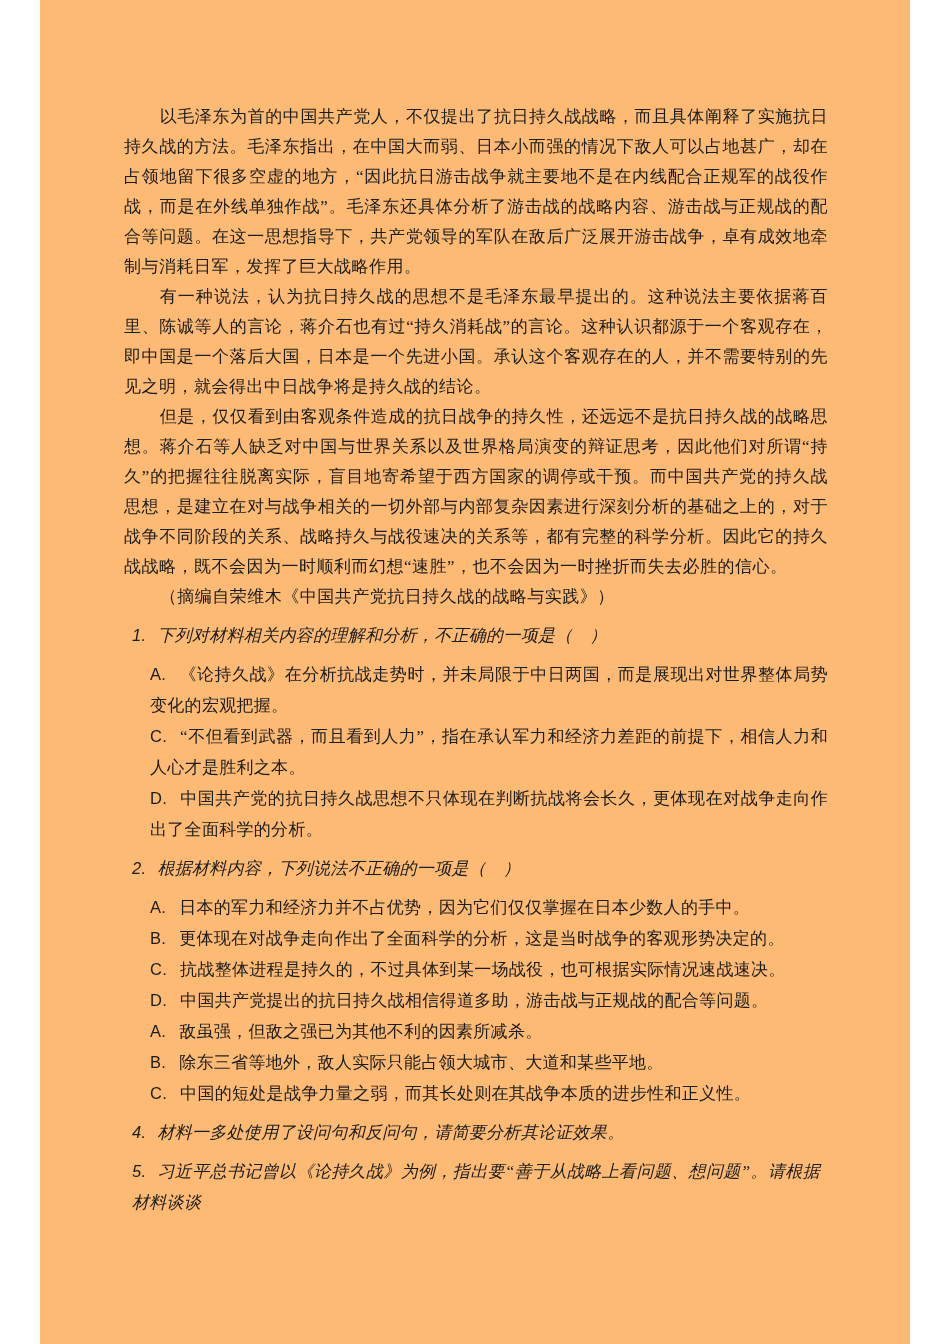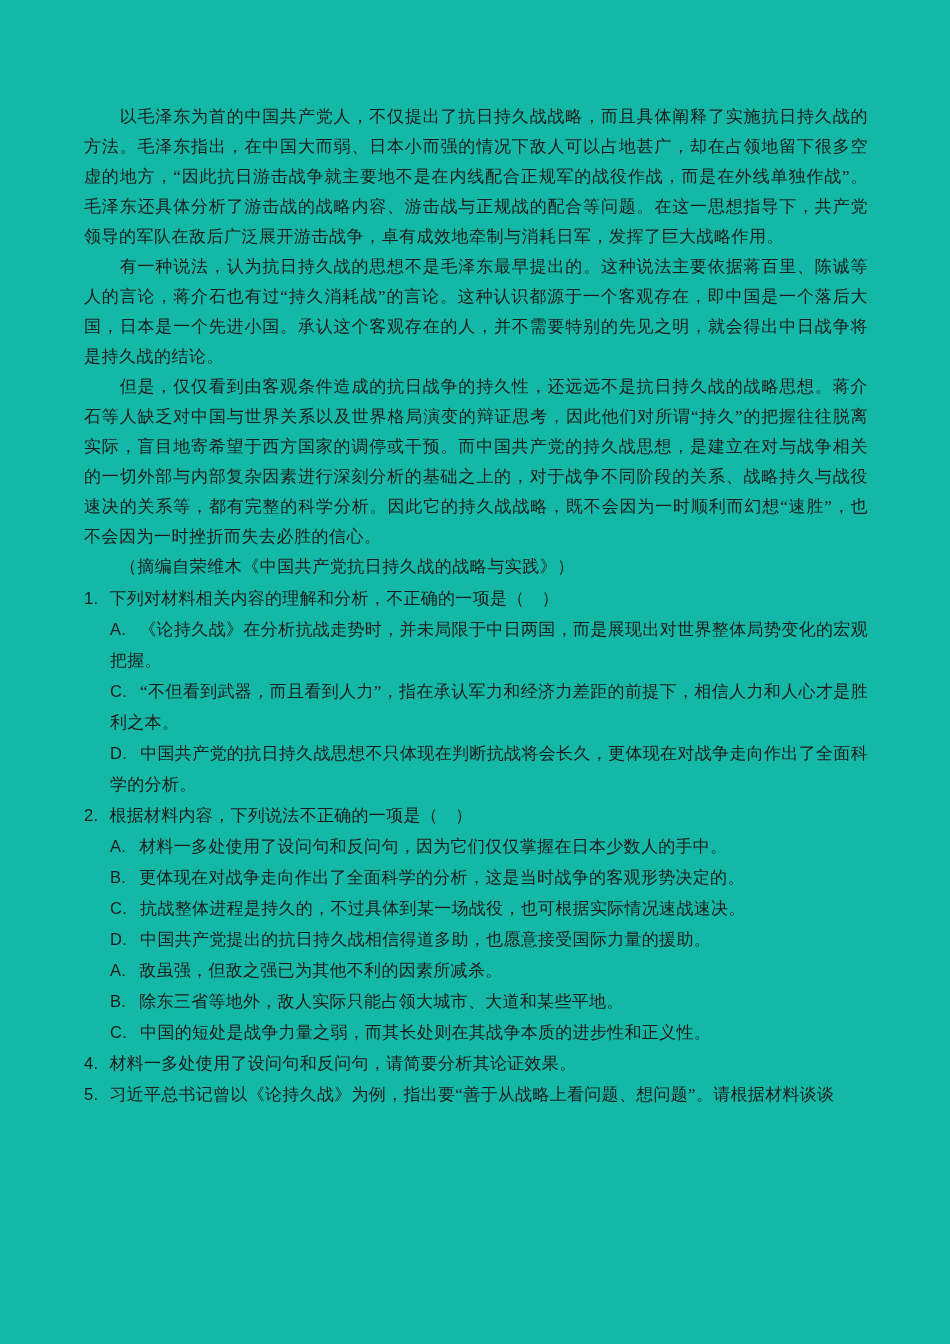--- a/index.html
+++ b/index.html
@@ -7,24 +7,24 @@
     padding: 0;
     background: #ffffff;
   }
   body {
     font-family: "Liberation Serif", "DejaVu Serif", serif;
     color: #1c1c1c;
     -webkit-font-smoothing: antialiased;
   }
   .page {
     position: relative;
-    width: 950px;
+    width: 870px;
     height: 1344px;
     margin: 0 auto;
-    background: #14b8a6;
+    background: #fdba74;
     box-sizing: border-box;
     padding: 102px 82px 0 84px;
     overflow: hidden;
   }
   
   .passage p {
     margin: 0;
     font-size: 17px;
     line-height: 30px;
     text-indent: 2.1em;
@@ -36,25 +36,26 @@
     font-size: 17px;
     line-height: 30px;
     text-align: right;
     letter-spacing: 0.5px;
   }
   
   .questions {
     margin-top: 1px;
   }
   .q-stem {
-    margin: 0;
+    margin: 8px;
     font-size: 17px;
     line-height: 31px;
     text-align: justify;
     letter-spacing: 0.3px;
+    font-style: italic;
   }
   .q-num {
     font-family: "Liberation Sans", "DejaVu Sans", sans-serif;
     font-size: 16.5px;
     margin-right: 11px;
   }
   .option {
     margin: 0 0 0 26px;
     font-size: 17px;
     line-height: 31px;
@@ -83,24 +84,24 @@
 
     <div class="question">
       <p class="q-stem"><span class="q-num">1.</span><span>下列对材料相关内容的理解和分析，不正确的一项是（　）</span></p>
       <p class="option"><span class="opt-label">A.</span><span>《论持久战》在分析抗战走势时，并未局限于中日两国，而是展现出对世界整体局势变化的宏观把握。</span></p>
       <p class="option"><span class="opt-label">C.</span><span>“不但看到武器，而且看到人力”，指在承认军力和经济力差距的前提下，相信人力和人心才是胜利之本。</span></p>
       <p class="option"><span class="opt-label">D.</span><span>中国共产党的抗日持久战思想不只体现在判断抗战将会长久，更体现在对战争走向作出了全面科学的分析。</span></p>
     </div>
 
     <div class="question">
       <p class="q-stem"><span class="q-num">2.</span><span>根据材料内容，下列说法不正确的一项是（　）</span></p>
-      <p class="option"><span class="opt-label">A.</span><span>材料一多处使用了设问句和反问句，因为它们仅仅掌握在日本少数人的手中。</span></p>
+      <p class="option"><span class="opt-label">A.</span><span>日本的军力和经济力并不占优势，因为它们仅仅掌握在日本少数人的手中。</span></p>
       <p class="option"><span class="opt-label">B.</span><span>更体现在对战争走向作出了全面科学的分析，这是当时战争的客观形势决定的。</span></p>
       <p class="option"><span class="opt-label">C.</span><span>抗战整体进程是持久的，不过具体到某一场战役，也可根据实际情况速战速决。</span></p>
-      <p class="option"><span class="opt-label">D.</span><span>中国共产党提出的抗日持久战相信得道多助，也愿意接受国际力量的援助。</span></p>
+      <p class="option"><span class="opt-label">D.</span><span>中国共产党提出的抗日持久战相信得道多助，游击战与正规战的配合等问题。</span></p>
     </div>
 
     <div class="question">
       <p class="option"><span class="opt-label">A.</span><span>敌虽强，但敌之强已为其他不利的因素所减杀。</span></p>
       <p class="option"><span class="opt-label">B.</span><span>除东三省等地外，敌人实际只能占领大城市、大道和某些平地。</span></p>
       <p class="option"><span class="opt-label">C.</span><span>中国的短处是战争力量之弱，而其长处则在其战争本质的进步性和正义性。</span></p>
     </div>
 
     <div class="question">
       <p class="q-stem"><span class="q-num">4.</span><span>材料一多处使用了设问句和反问句，请简要分析其论证效果。</span></p>

